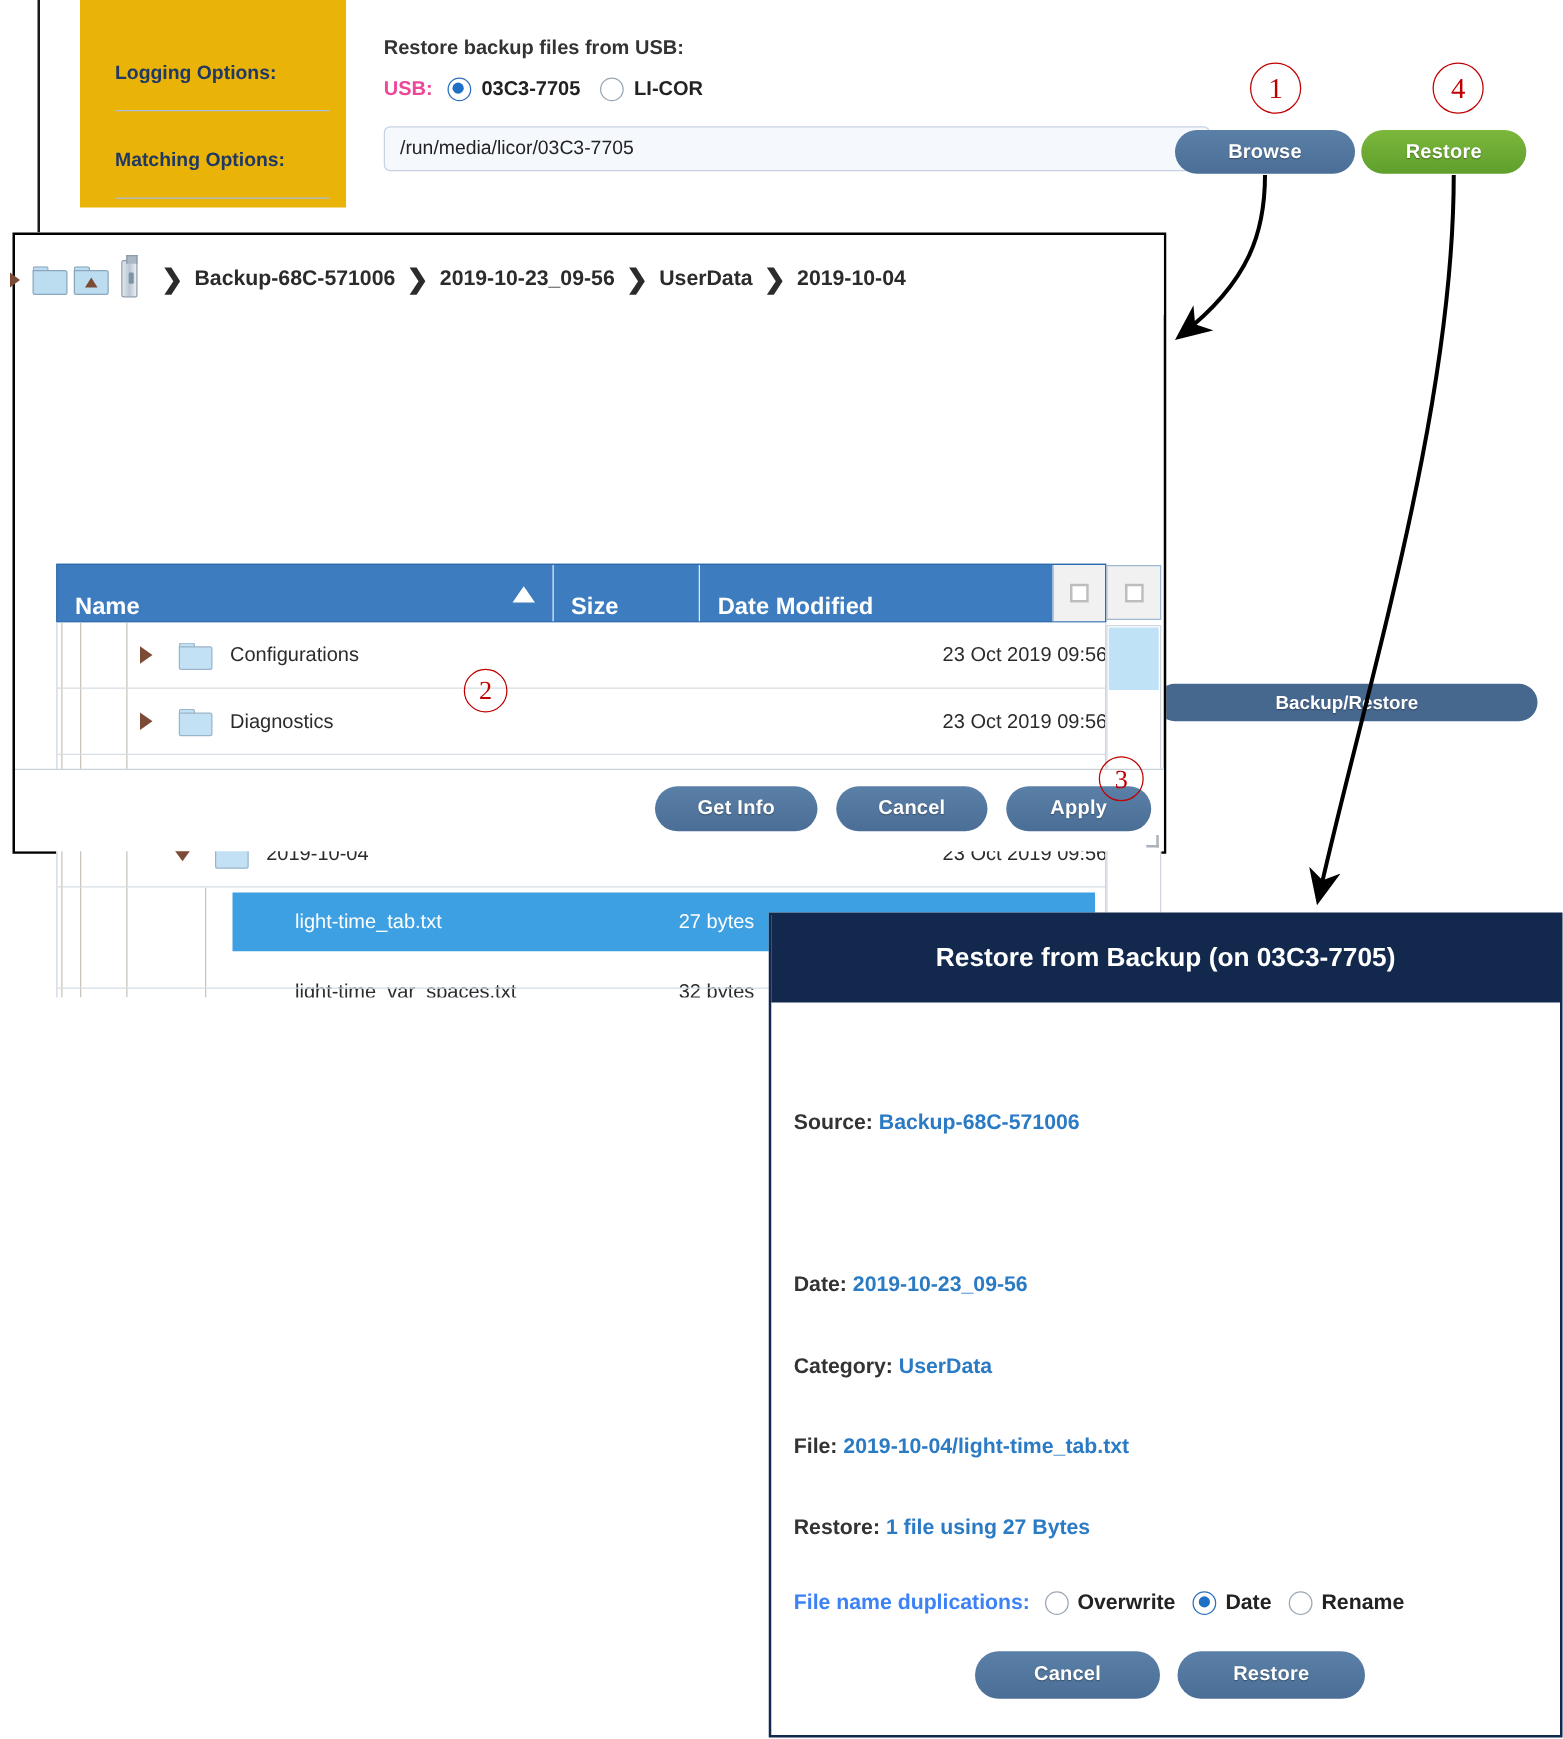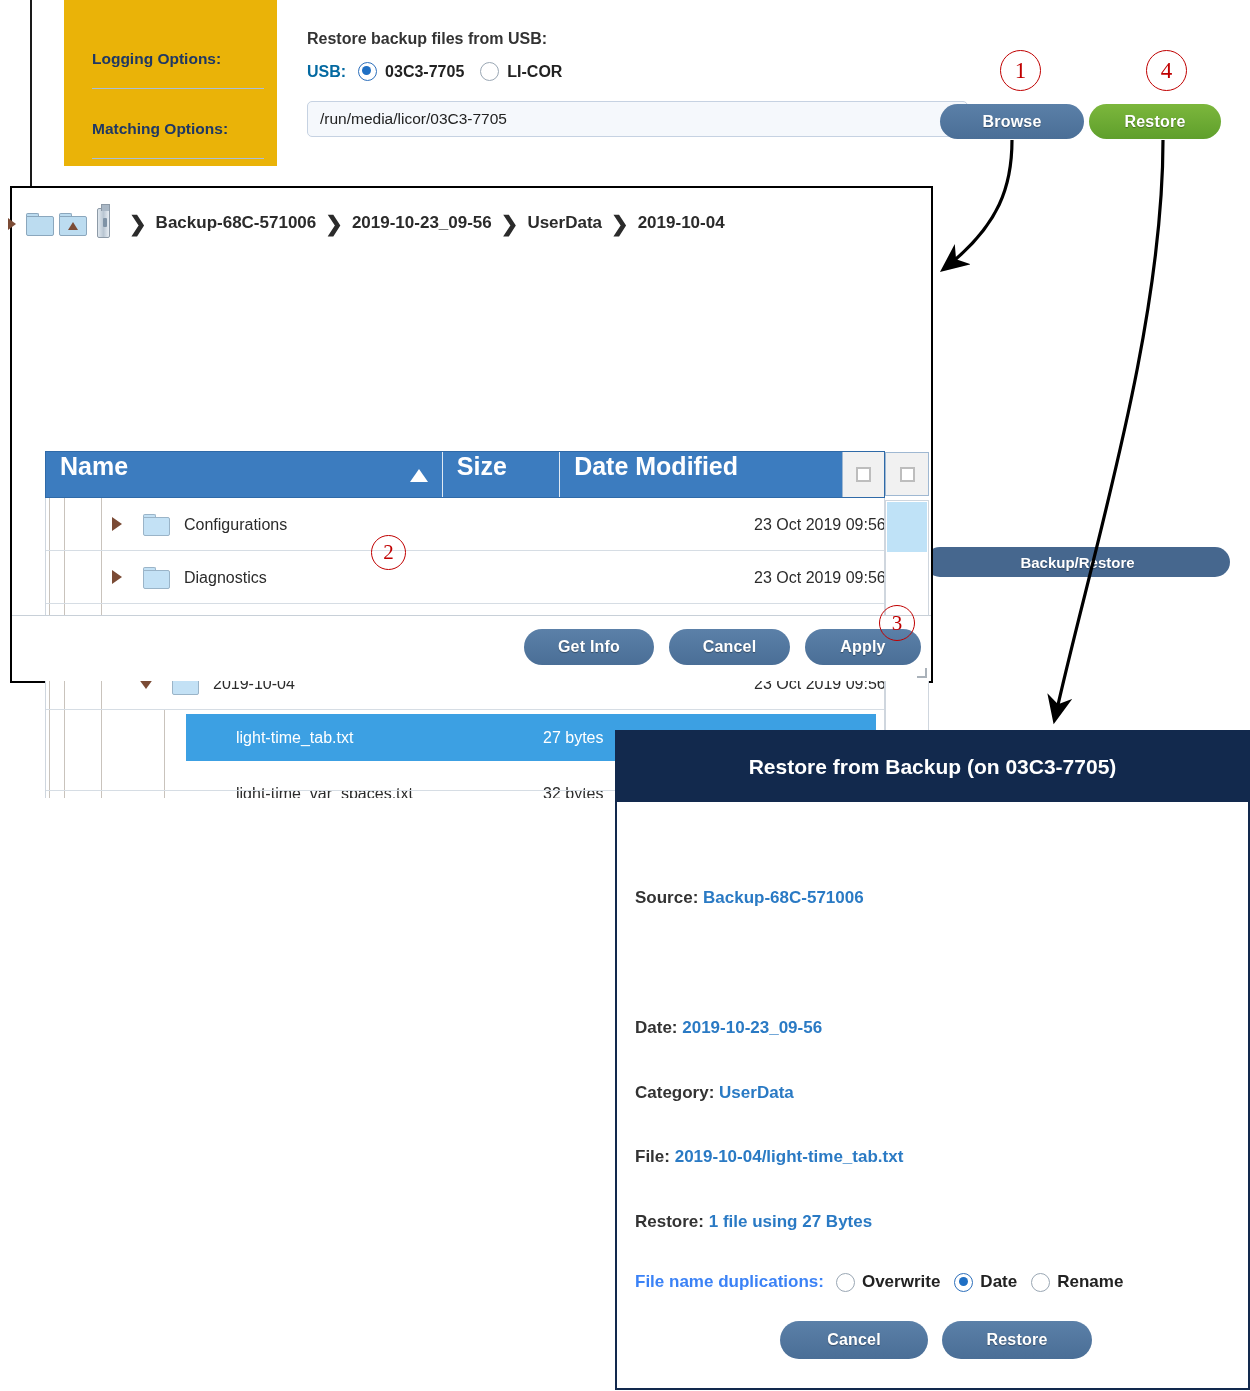--- a/index.html
+++ b/index.html
@@ -34,21 +34,21 @@
     position:absolute; left:28px; width:172px; height:1px; background:#a9bedc;
   }
 
   #form-area{ position:absolute; left:245px; top:0; right:0; height:186px; background:#fff; }
 
   #restore-label{
     position:absolute; left:30px; top:30px;
     font-size:16px; color:#333; font-weight:600;
   }
   #usb-row{ position:absolute; left:30px; top:62px; display:flex; align-items:center; }
-  #usb-row .usb-label{ font-size:16px; color:#0369a1; font-weight:600; margin-right:12px; }
+  #usb-row .usb-label{ font-size:16px; color:#ec4899; font-weight:600; margin-right:12px; }
 
   .radio{
     width:19px; height:19px; border-radius:50%;
     border:1.7px solid #9aa7b4; background:#fff;
     display:inline-block; position:relative; flex:0 0 auto;
   }
   .radio.on{ border-color:#2d6fbb; }
   .radio.on::after{
     content:""; position:absolute; left:3.2px; top:3.2px;
     width:9px; height:9px; border-radius:50%; background:#1f6fc4;
@@ -120,21 +120,21 @@
   }
   #usb-ico::after{
     content:""; position:absolute; left:4.5px; top:9px; width:4px; height:9px;
     background:#7f93a6; border-radius:1px;
   }
 
   
   #fd-table{ position:absolute; left:33px; top:263px; width:840px; }
   #fd-head{ display:flex; height:47px; background:#3c7cbf; border:1px solid #2f6aa8; }
   .hcell{
-    color:#fff; font-weight:bold; font-size:25px; display:flex; align-items:flex-start;
+    color:#fff; font-weight:bold; font-size:19px; display:flex; align-items:flex-end;
     padding-left:14px; position:relative;
   }
   .hcell + .hcell{ border-left:1px solid #dfe9f3; }
   #h-name{ width:417px; }
   #h-size{ width:123px; }
   #h-date{ width:298px; }
   #sort-tri{
     position:absolute; right:14px; top:17px; width:0; height:0;
     border-left:9px solid transparent; border-right:9px solid transparent;
     border-bottom:13px solid #fff;

